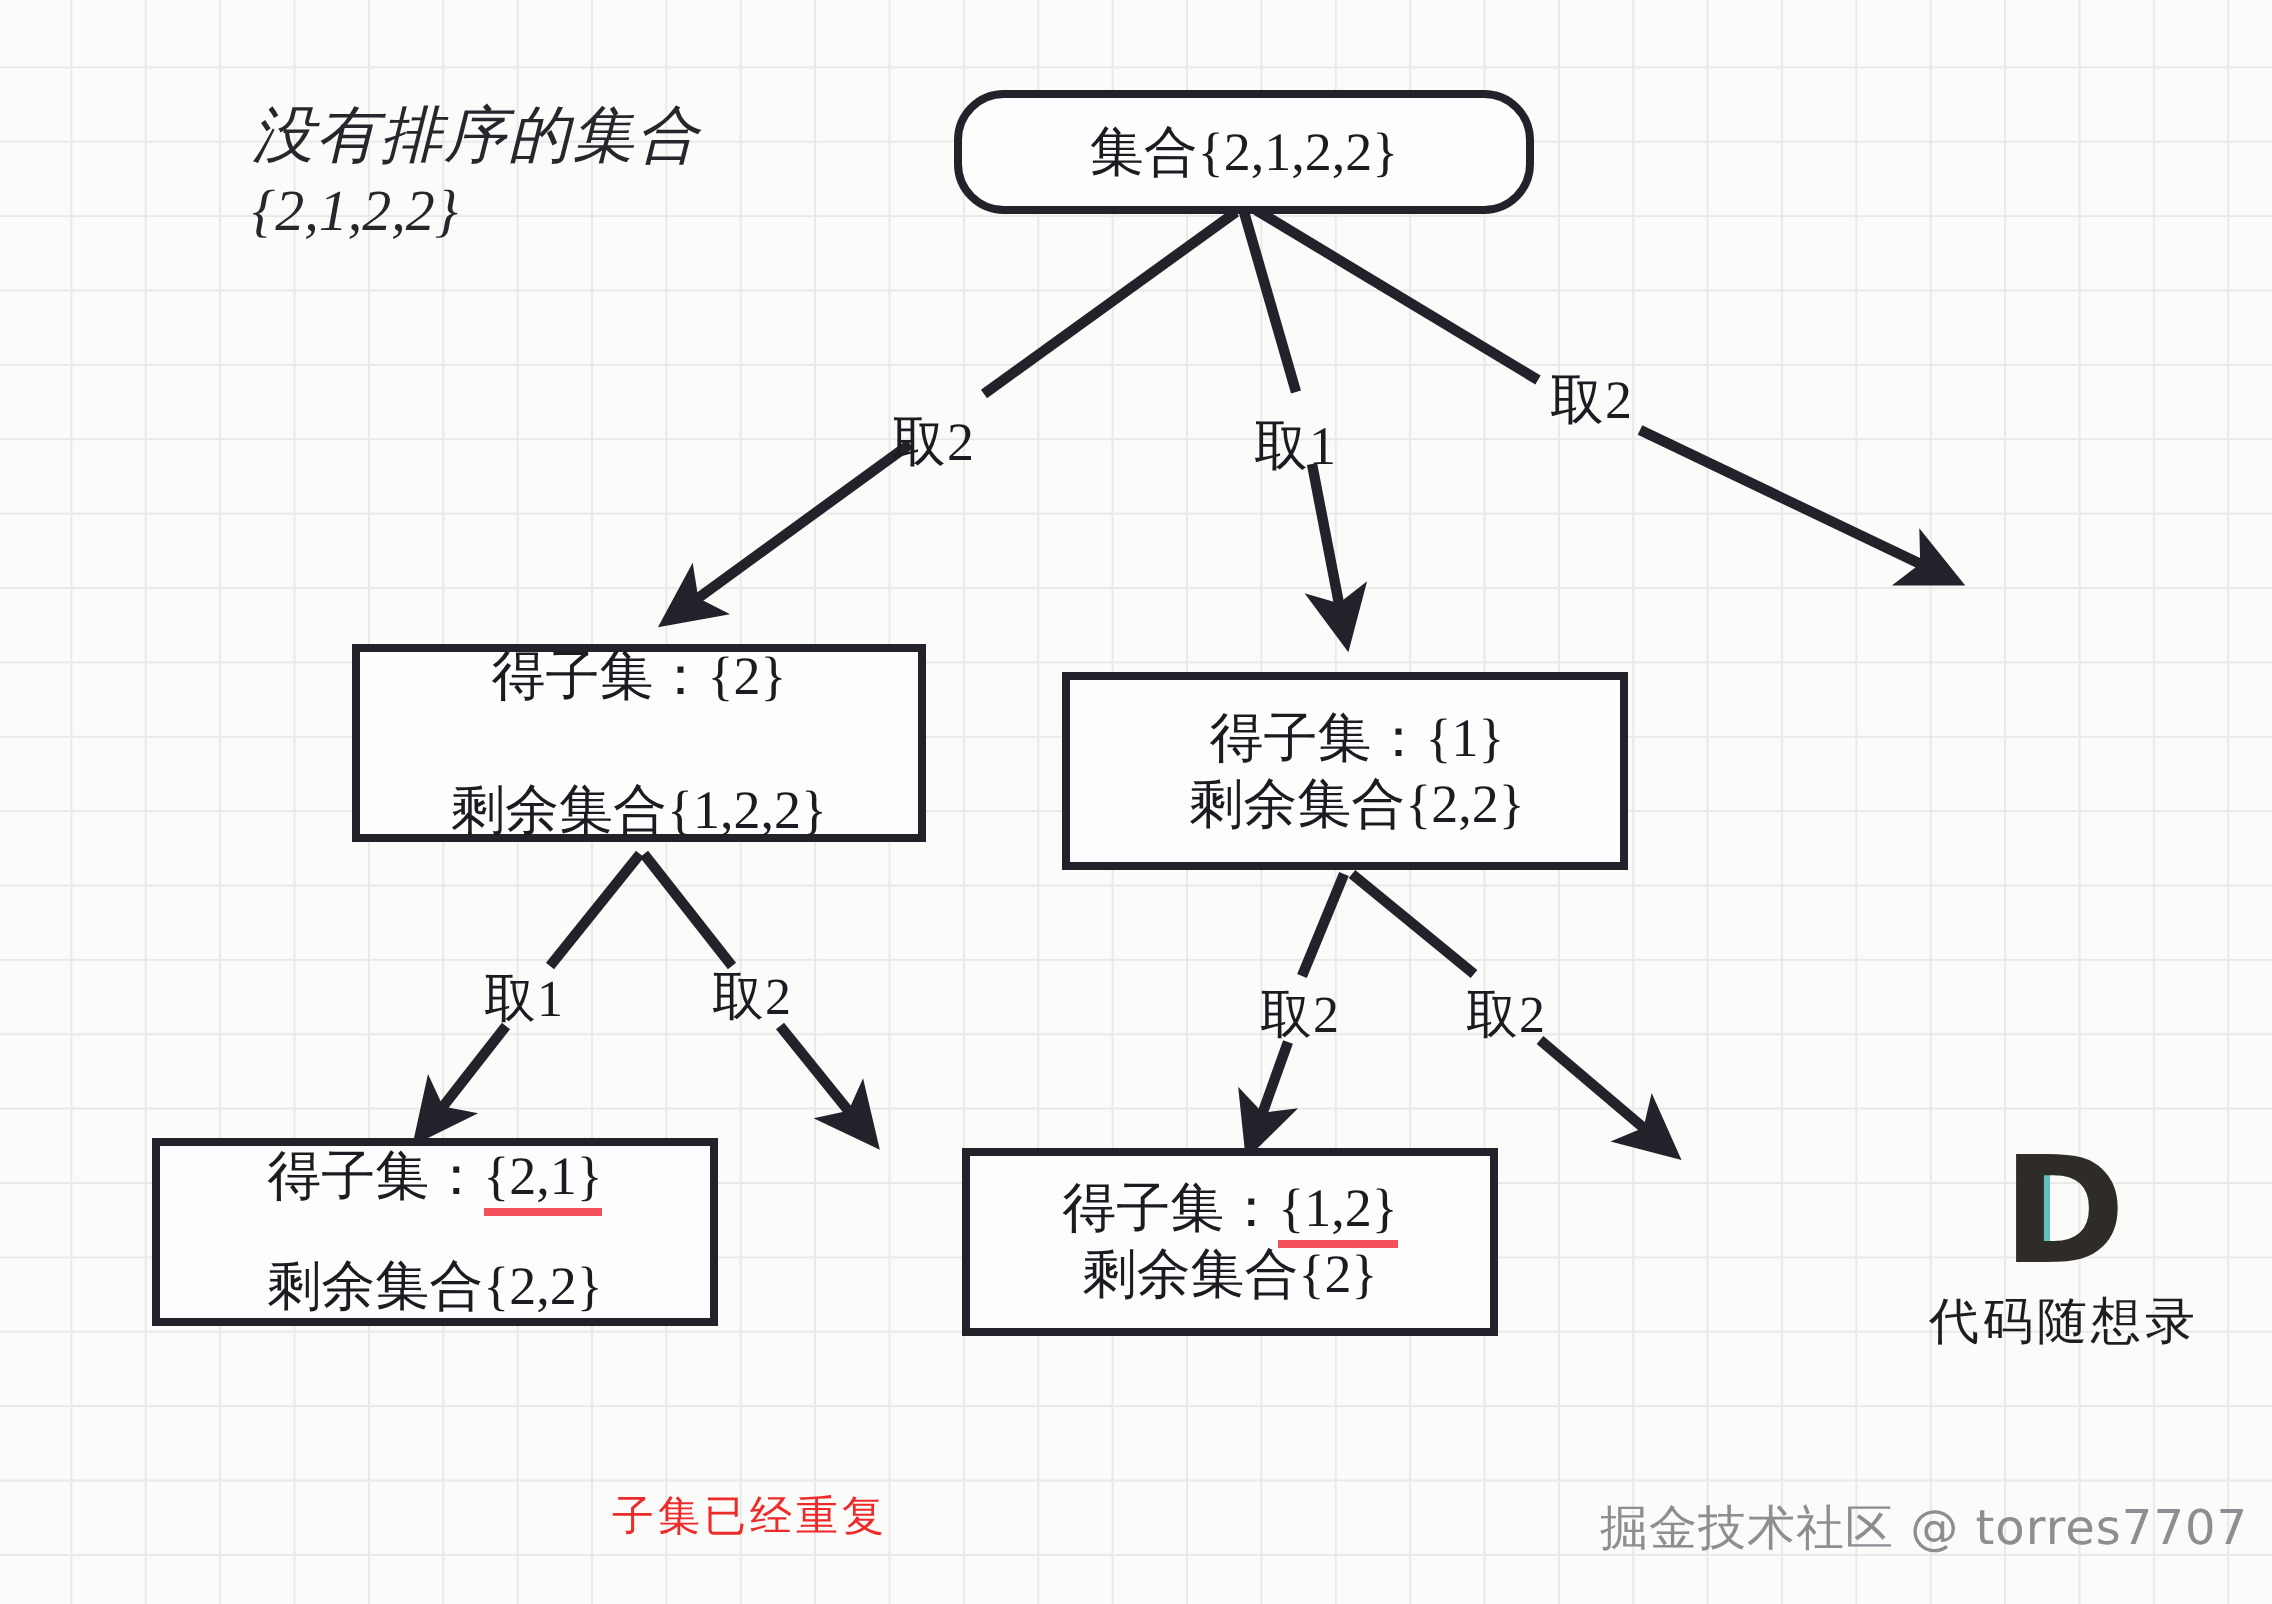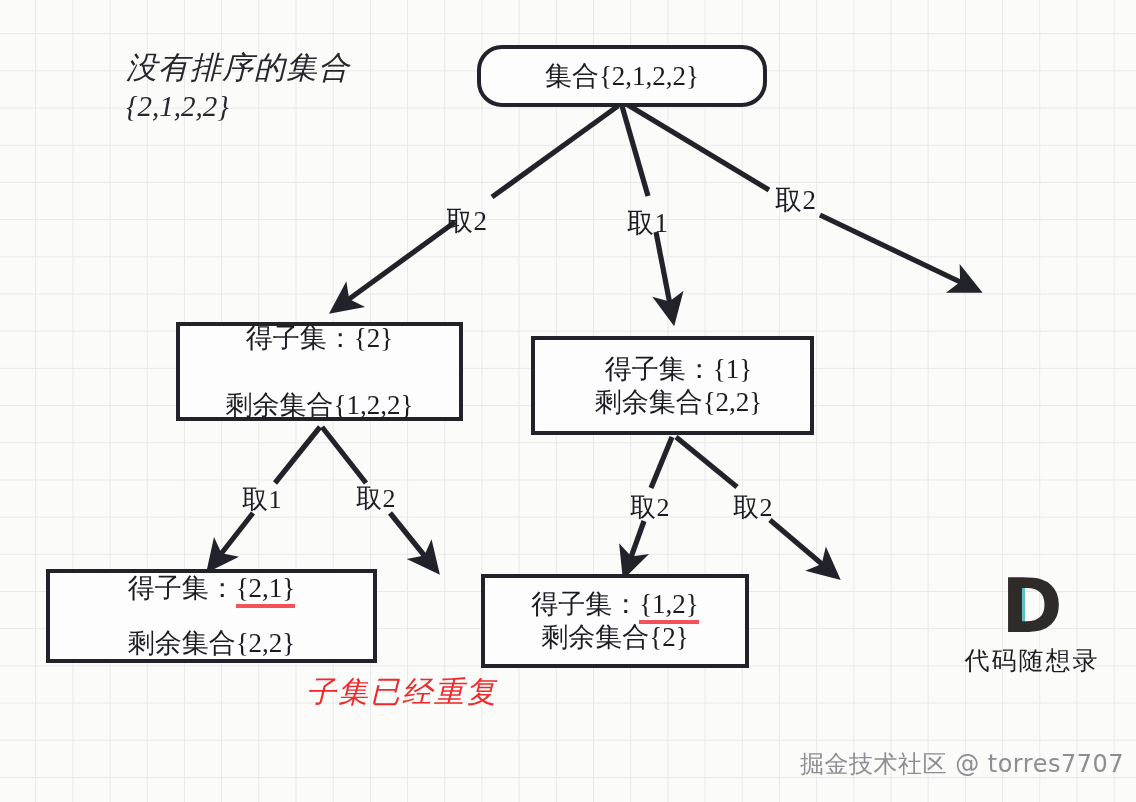--- a/index.html
+++ b/index.html
@@ -67,26 +67,25 @@
     text-align: left;
     color: #26272c;
     line-height: 1.28;
     font-style: italic;
   }
   #title-block .t1 { font-size: 31px; letter-spacing: 1px; }
   #title-block .t2 { font-size: 29px; }
   #dup-note {
     position: absolute;
     left: 306px;
-    top: 672px;
-    font-size: 30px;
+    top: 744px;
+    font-size: 21px;
     color: #ef2a2a;
     letter-spacing: 2px;
     white-space: nowrap;
-    font-style: italic;
   }
   #brand {
     position: absolute;
     left: 944px;
     top: 576px;
     width: 176px;
     text-align: center;
   }
   #brand-mark {
     position: relative;
@@ -188,21 +187,21 @@
   <div class="node-box" style="left:176px; top:322px; width:287px; height:99px; font-size:27px;gap:34px;">
     <span class="node-line">得子集：{2}</span>
     <span class="node-line">剩余集合{1,2,2}</span>
   </div>
 
   <div class="node-box" style="left:531px; top:336px; width:283px; height:99px; font-size:27px;padding-left:12px;">
     <span class="node-line">得子集：{1}</span>
     <span class="node-line">剩余集合{2,2}</span>
   </div>
 
-  <div class="node-box" style="left:46px; top:569px; width:331px; height:94px; font-size:27px;gap:22px;">
+  <div class="node-box" style="left:76px; top:569px; width:283px; height:94px; font-size:27px;gap:22px;">
     <span class="node-line"><span>得子集：</span><span class="ul-red">{2,1}</span></span>
     <span class="node-line">剩余集合{2,2}</span>
   </div>
 
   <div class="node-box" style="left:481px; top:574px; width:268px; height:94px; font-size:27px;text-align:right;">
     <span class="node-line"><span>得子集：</span><span class="ul-red">{1,2}</span></span>
     <span class="node-line">剩余集合{2}</span>
   </div>
 
   <div id="dup-note">子集已经重复</div>

